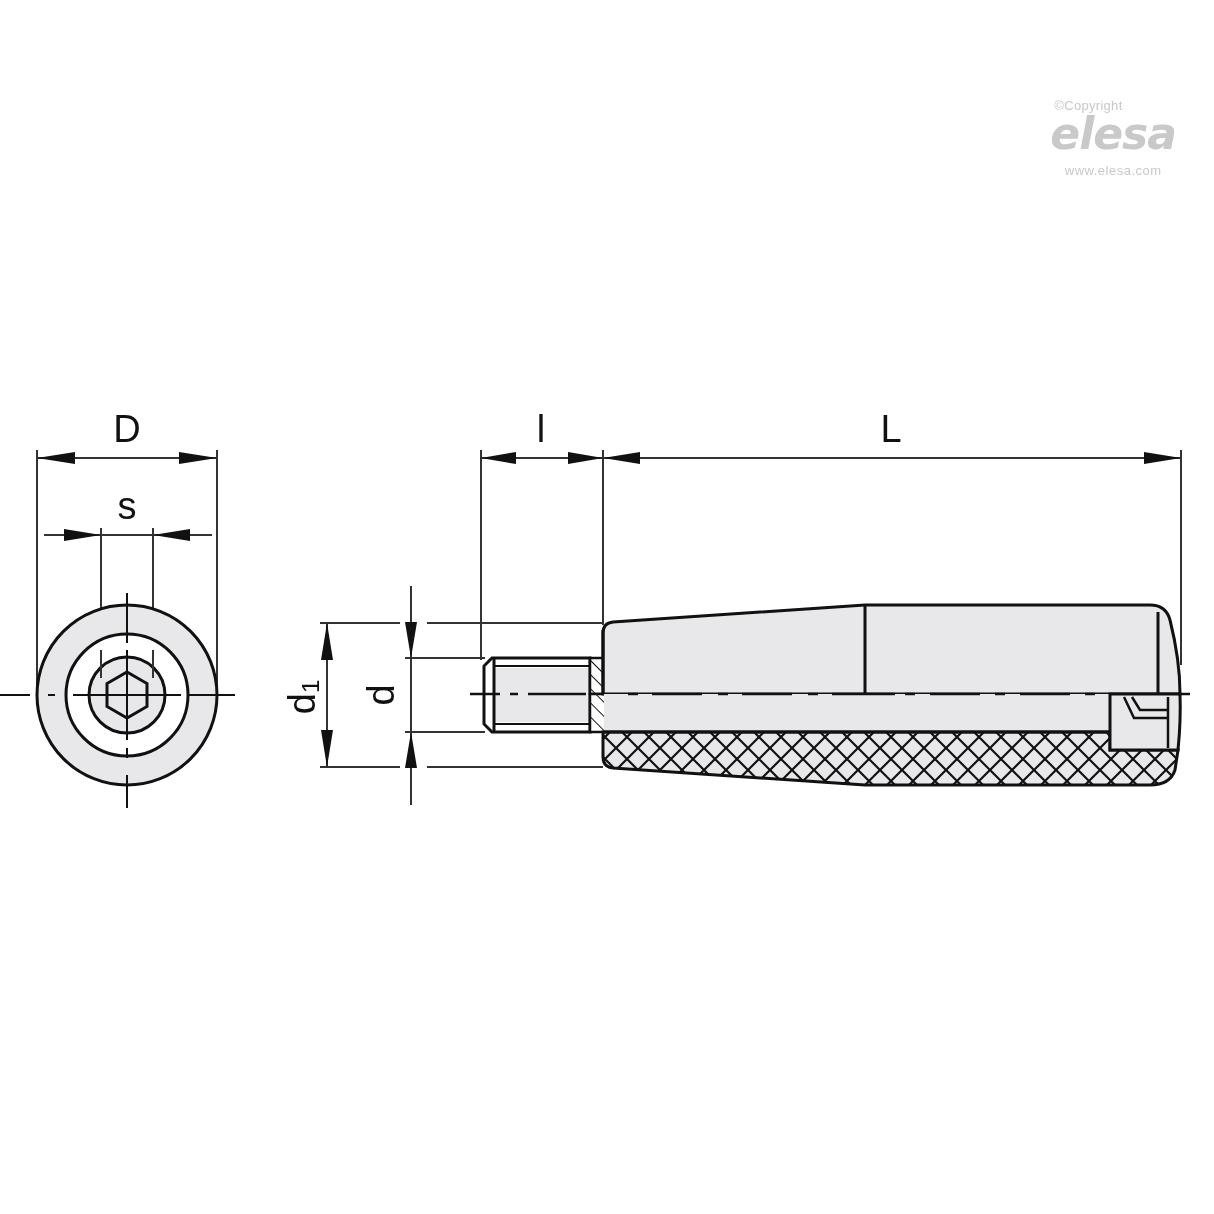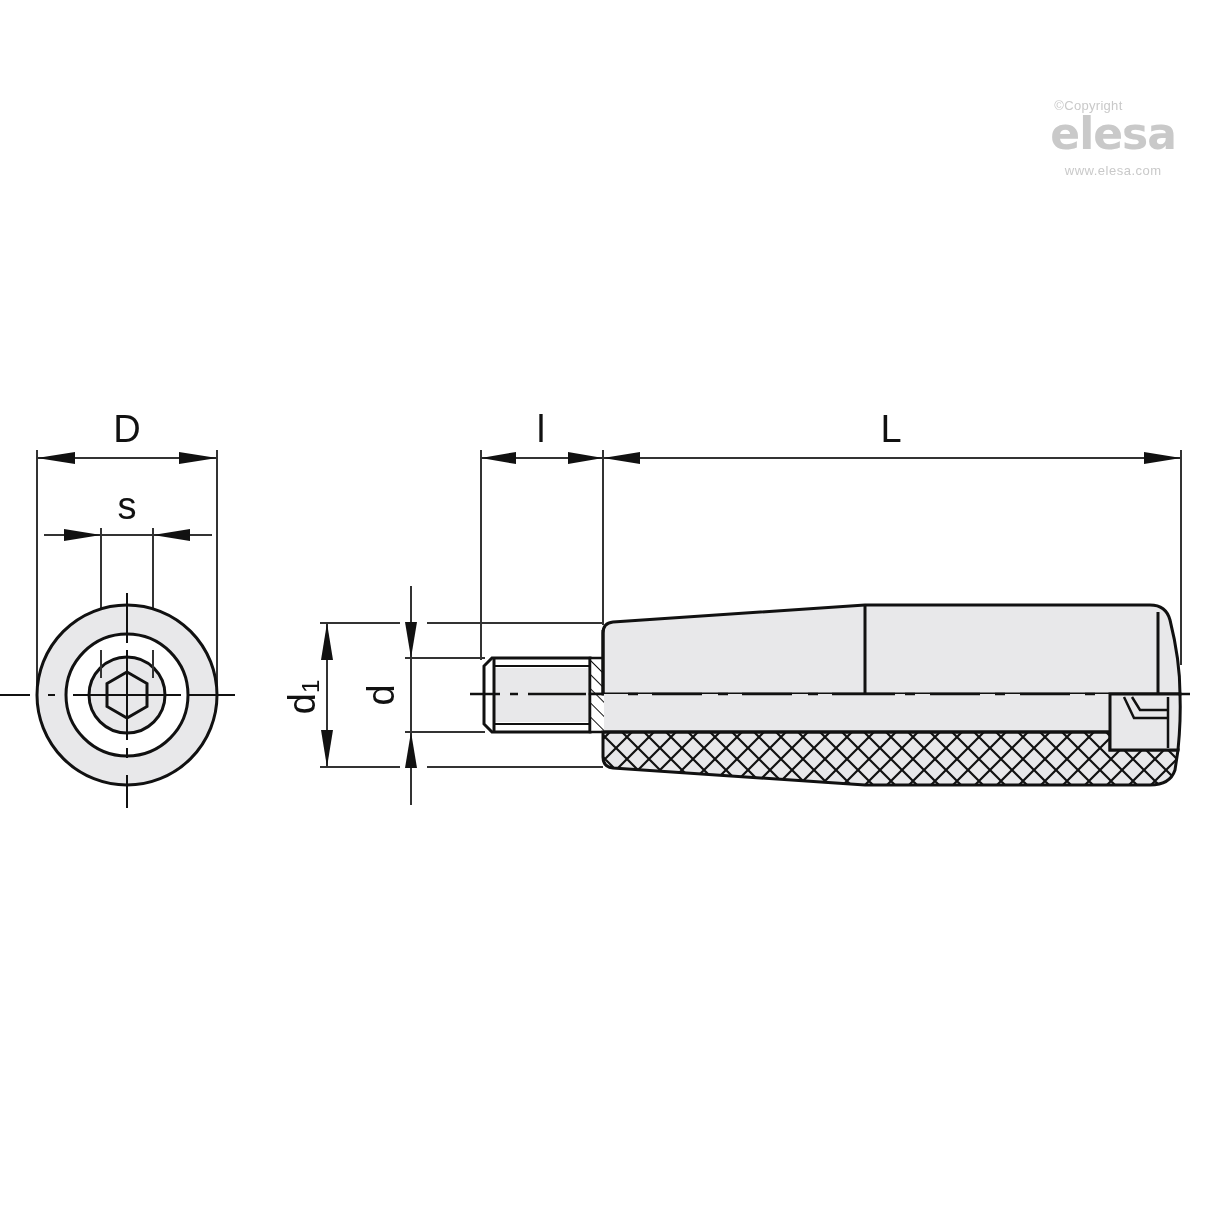--- a/index.html
+++ b/index.html
@@ -1,21 +1,21 @@
 <!DOCTYPE html>
 <html><head>
 <meta charset="utf-8">
 <style>
   html, body { margin: 0; padding: 0; background: #ffffff; }
   body { width: 1214px; height: 1214px; position: relative; overflow: hidden; font-family: "Liberation Sans", sans-serif; }
   #drawing { position: absolute; left: 0; top: 0; width: 1214px; height: 1214px; }
   .dimtext { font-family: "Liberation Sans", sans-serif; font-size: 38px; fill: #111; }
   .wm { position: absolute; right: 38px; top: 98px; text-align: center; color: #c9c9c9; }
   .wm .copy { font-size: 13px; font-weight: normal; letter-spacing: 0.3px; text-align: left; padding-left: 4px; }
-  .wm .brand { font-size: 44px; font-weight: bold; letter-spacing: -1px; line-height: 42px; font-family: "DejaVu Sans", sans-serif; }
+  .wm .brand { font-size: 44px; font-weight: bold; letter-spacing: -1px; line-height: 42px; font-family: "DejaVu Sans", sans-serif; font-style: italic; }
   .wm .url { font-size: 13px; letter-spacing: 0.5px; margin-top: 8px; }
 </style>
 </head>
 <body>
 
 <div class="wm">
   <div class="copy">©Copyright</div>
   <div class="brand">elesa</div>
   <div class="url">www.elesa.com</div>
 </div>

